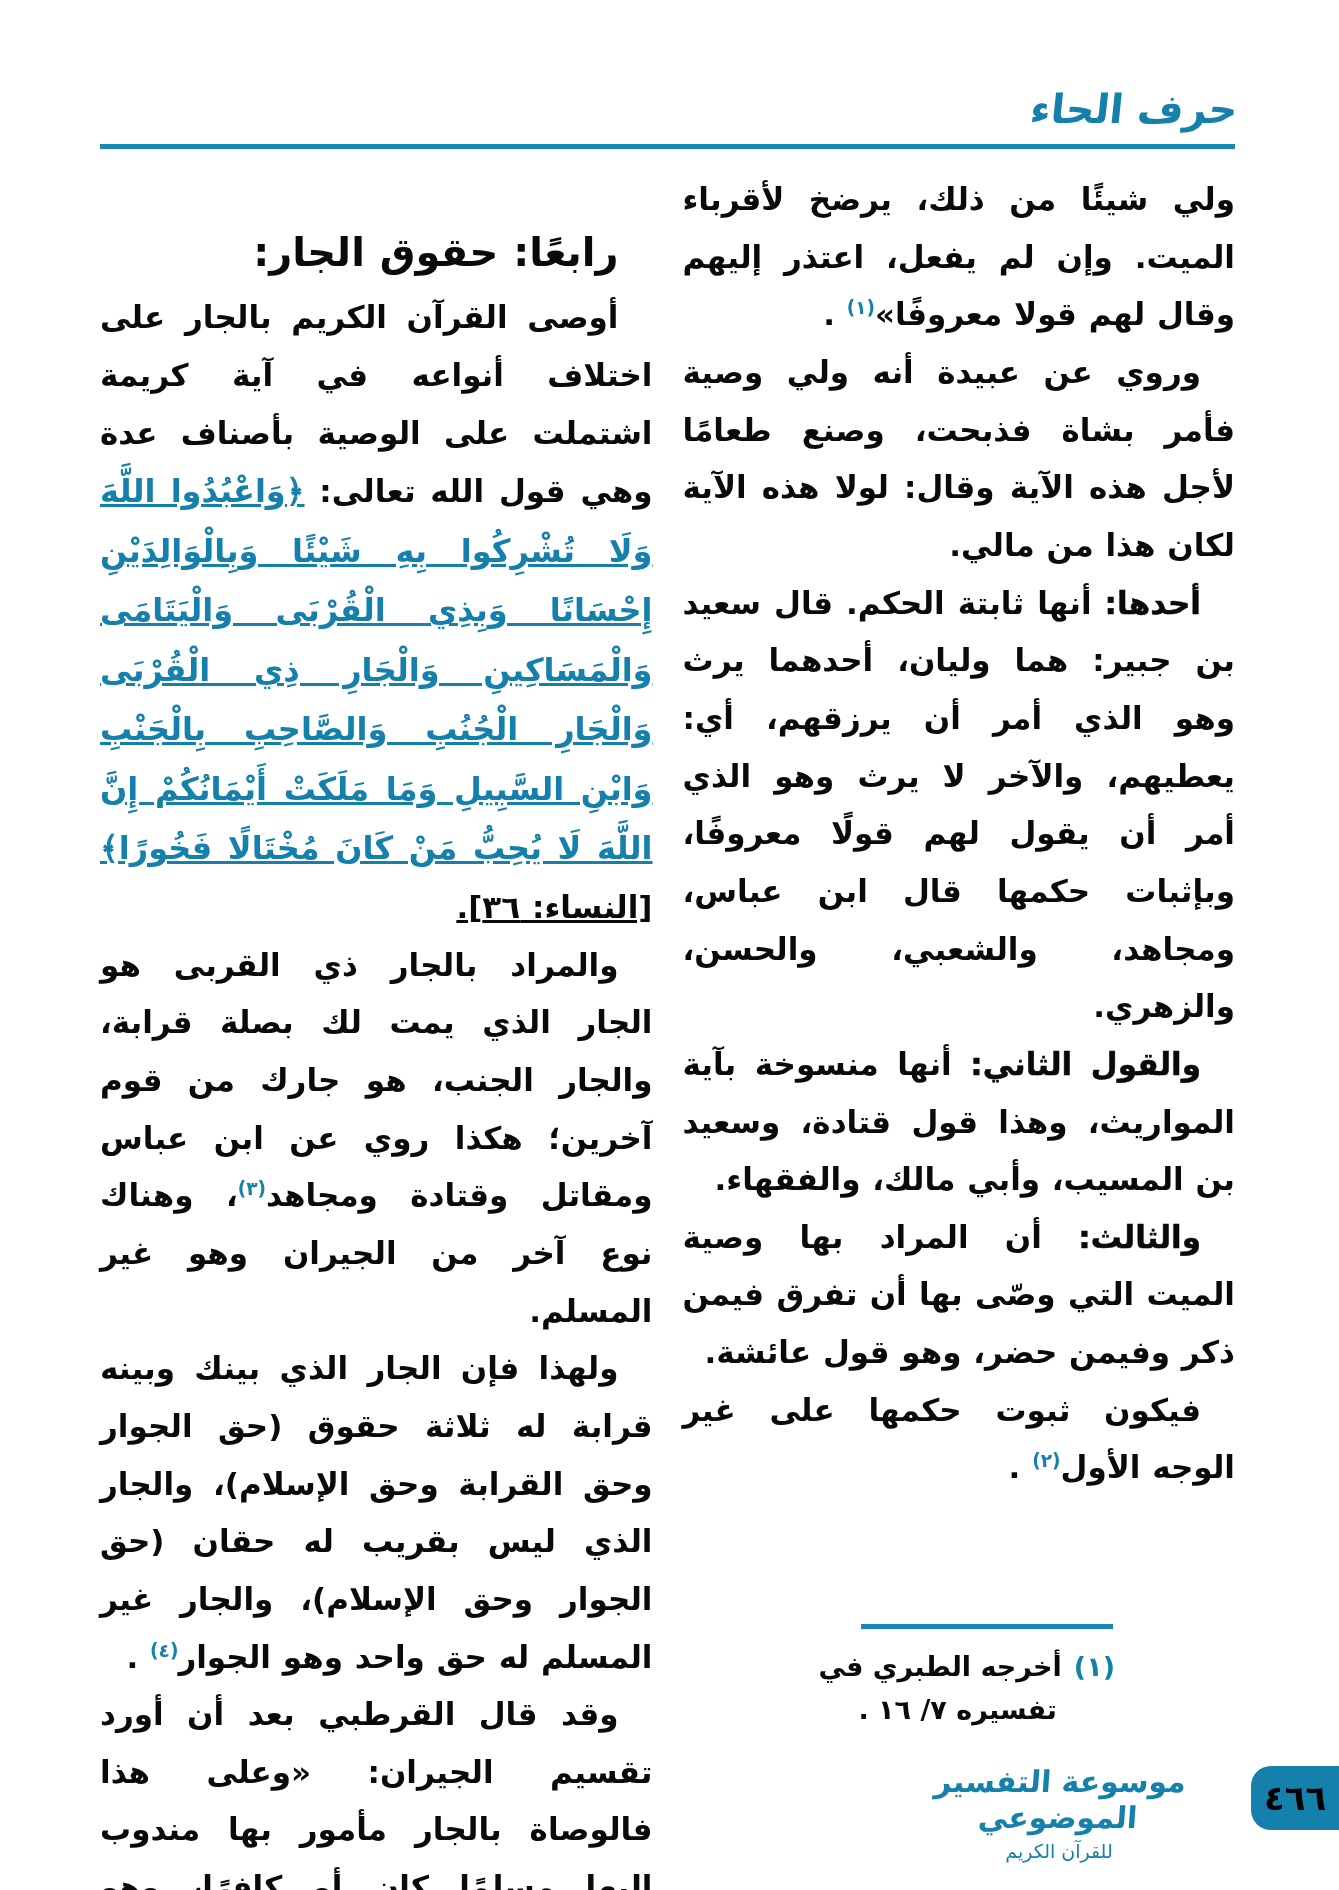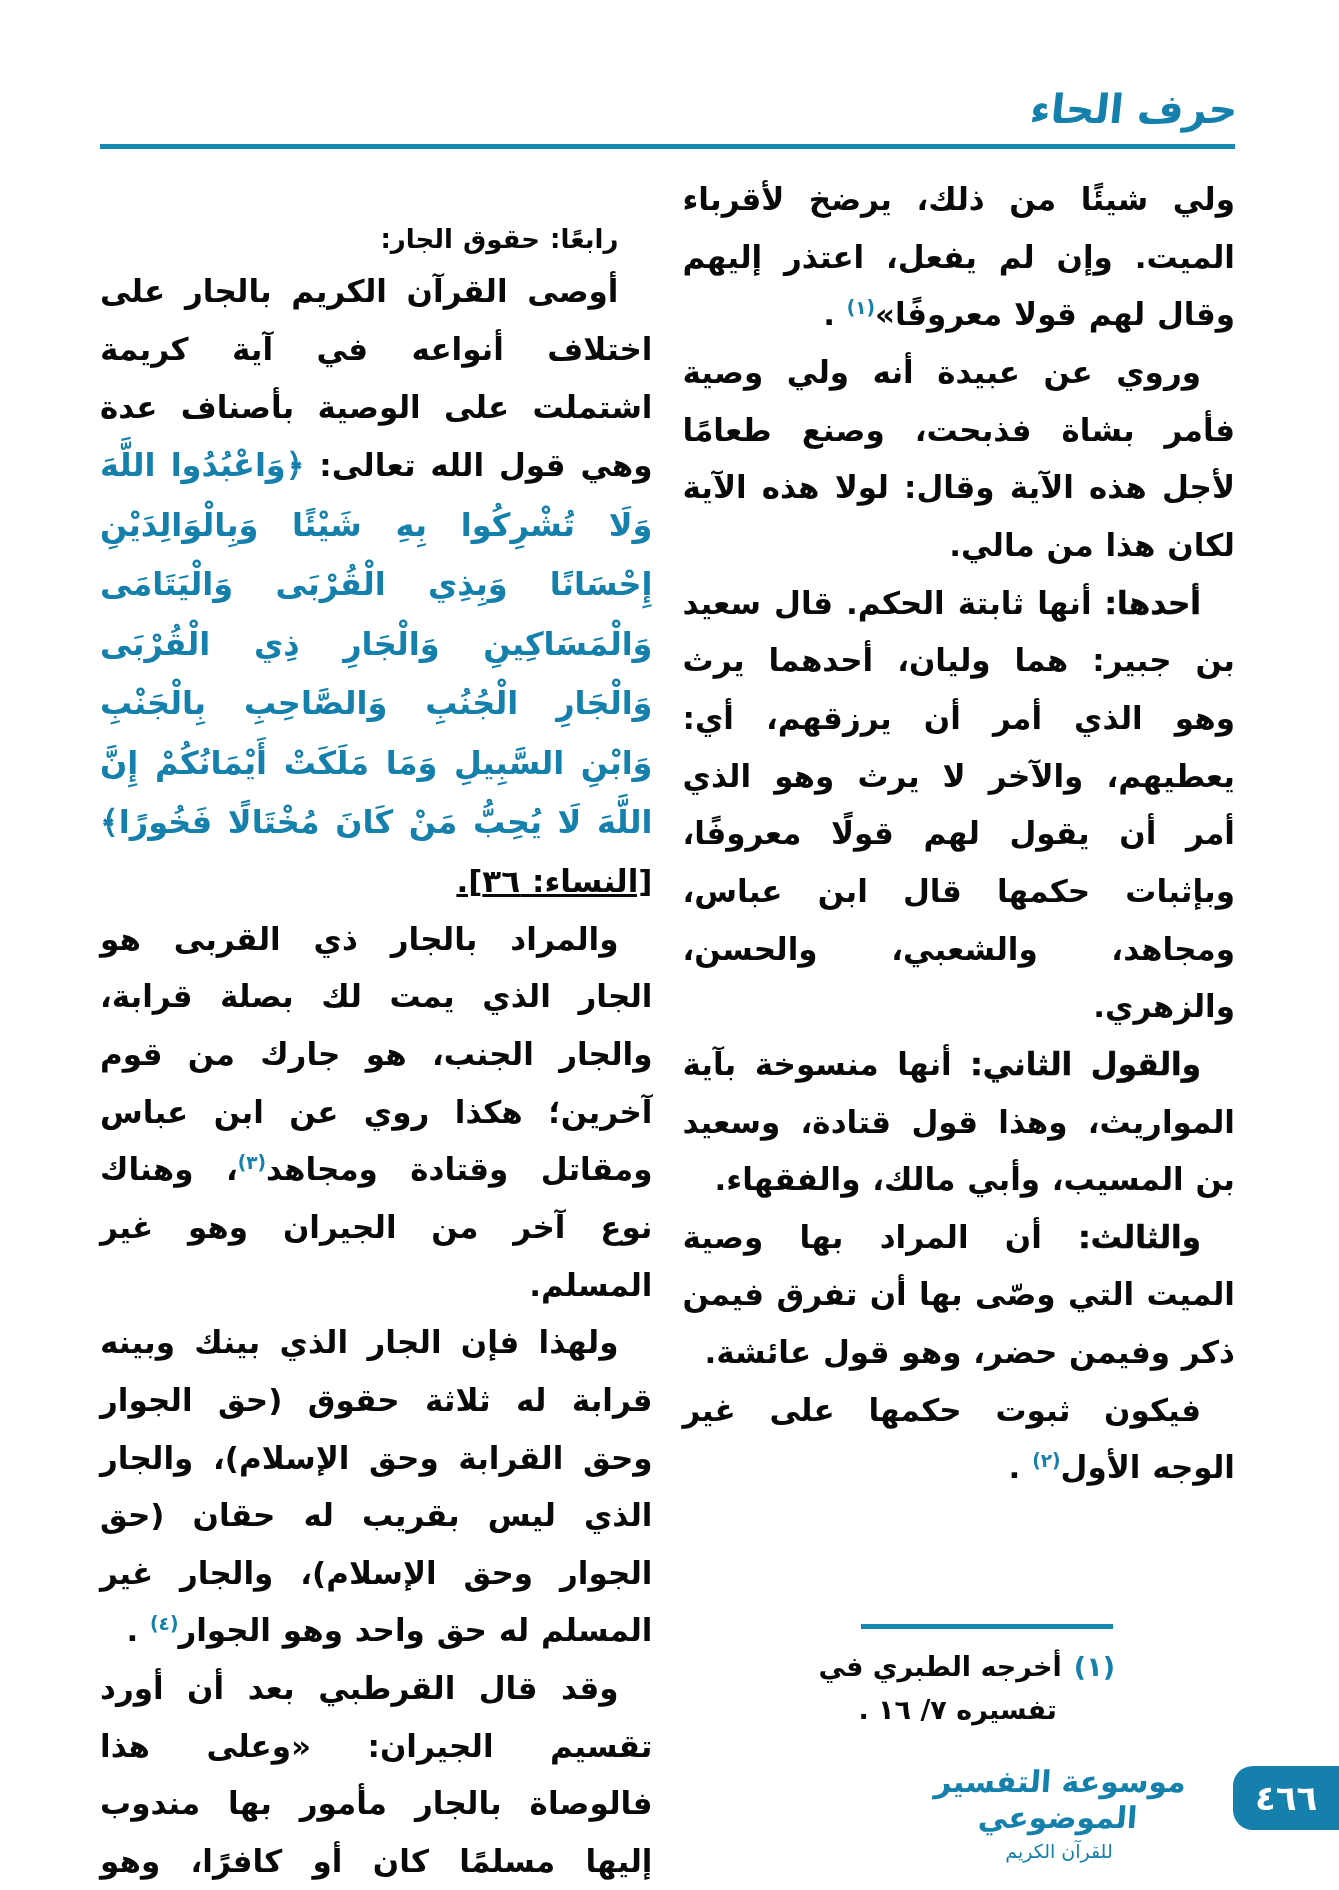--- a/index.html
+++ b/index.html
@@ -50,27 +50,27 @@
     font-size:31px;
     font-weight:700;
     line-height:1.86;
     text-align:justify;
     text-indent:34px;
     word-spacing:1px;
   }
   .col-body p.continuation{text-indent:0;}
   .col-body p.heading{
     color:var(--accent);
-    font-size:26px;
+    font-size:40px;
     margin-top:44px;
     text-align:right;
   }
   .seg-t{color:var(--ink);}
   .seg-lead{color:var(--ink);-webkit-text-stroke:.5px var(--ink);}
-  .seg-quran{color:var(--accent);font-size:32px;}
+  .seg-quran{color:var(--accent);font-size:32px;text-decoration:underline;}
   .seg-qref{color:var(--ink);text-decoration:underline;}
   .seg-fnref{
     color:var(--accent);
     font-size:.60em;
     vertical-align:super;
     line-height:0;
     letter-spacing:1px;
   }
   
   .footnotes{margin-top:auto;padding-bottom:6px;}
@@ -95,24 +95,24 @@
     text-align:center;
     color:var(--accent);
     line-height:1.2;
   }
   .logo-main{font-size:30px;font-weight:700;transform:skewX(-4deg);}
   .logo-sub{font-size:19px;font-weight:400;margin-top:4px;}
   .page-badge{
     position:absolute;
     top:1766px;
     right:0;
-    width:106px;
+    width:88px;
     height:64px;
     background:var(--accent);
-    color:#ffffff;
+    color:#000000;
     border-radius:20px 0 0 20px;
     display:flex;
     align-items:center;
     justify-content:center;
     font-size:34px;
     font-weight:700;
   }
 </style>
 </head>
 <body>

